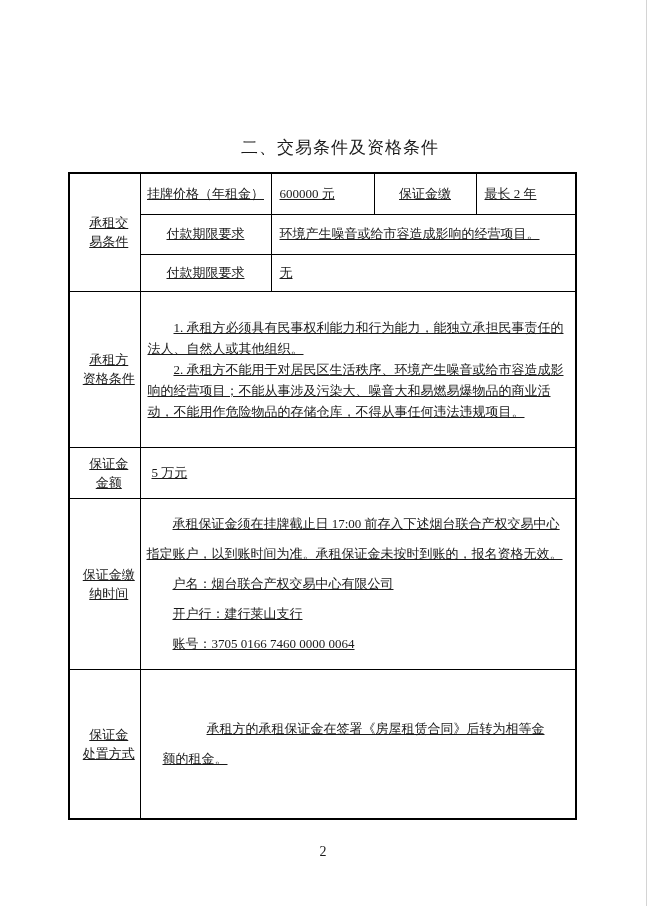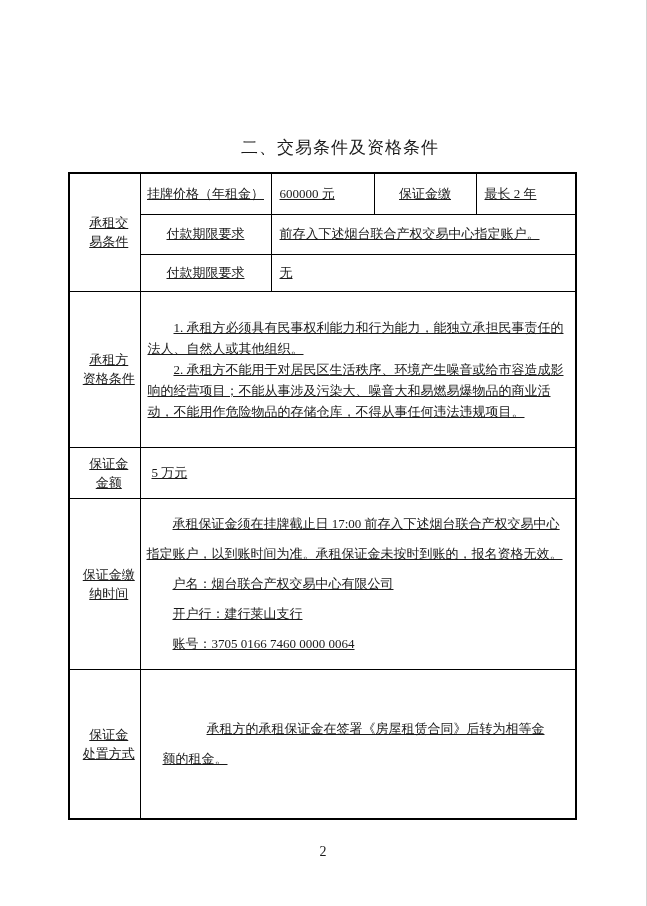--- a/index.html
+++ b/index.html
@@ -105,21 +105,21 @@
       <th class="hdr" rowspan="3">承租交
 易条件</th>
       <td class="lbl">挂牌价格（年租金）</td>
       <td class="val">600000 元</td>
       <td class="lbl">保证金缴</td>
       <td class="val">最长 2 年</td>
     </tr>
 
     <tr class="r2">
       <td class="lbl">付款期限要求</td>
-      <td class="val" colspan="3">前存入下述烟台联合产权交易中心指定账户。</td>
+      <td class="val" colspan="3">环境产生噪音或给市容造成影响的经营项目。</td>
     </tr>
 
     <tr class="r3">
       <td class="lbl">付款期限要求</td>
       <td class="val" colspan="3">无</td>
     </tr>
 
     <tr class="r4">
       <th class="hdr">承租方
 资格条件</th>

